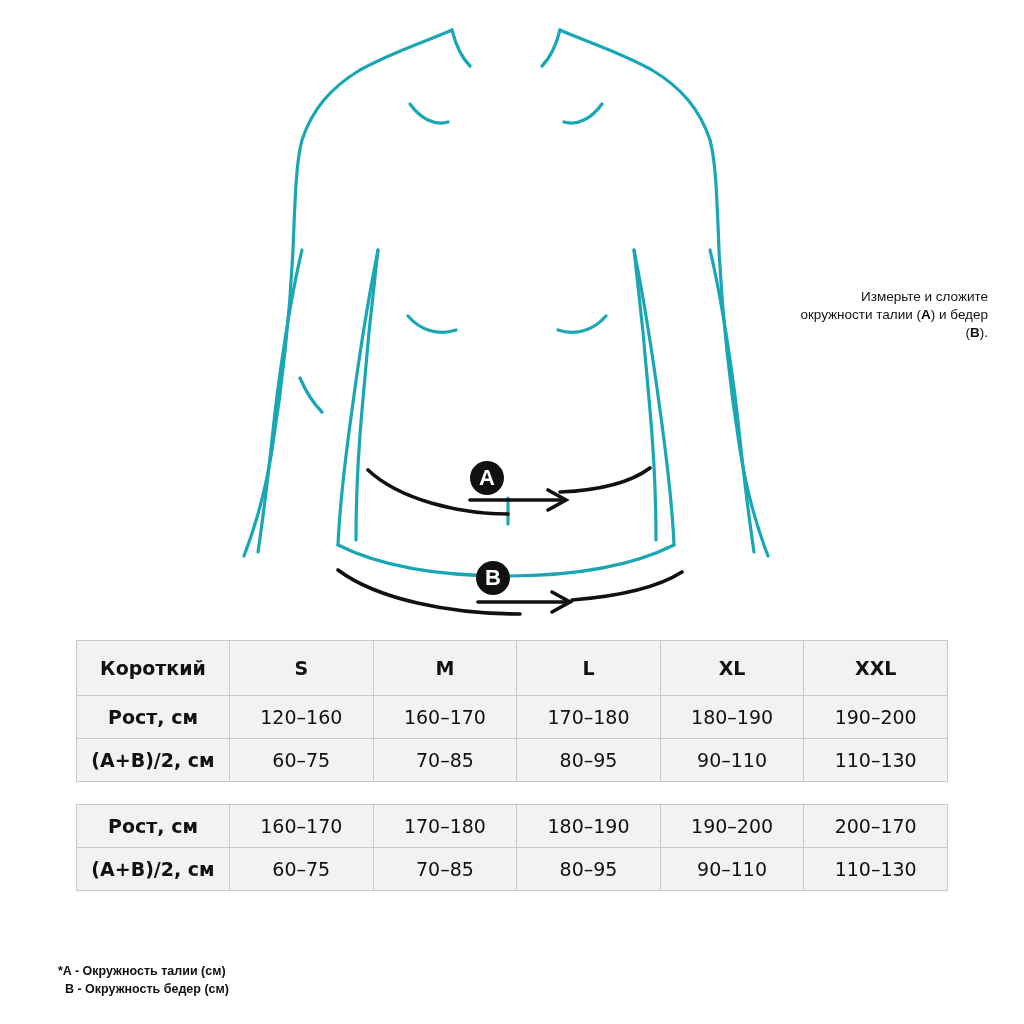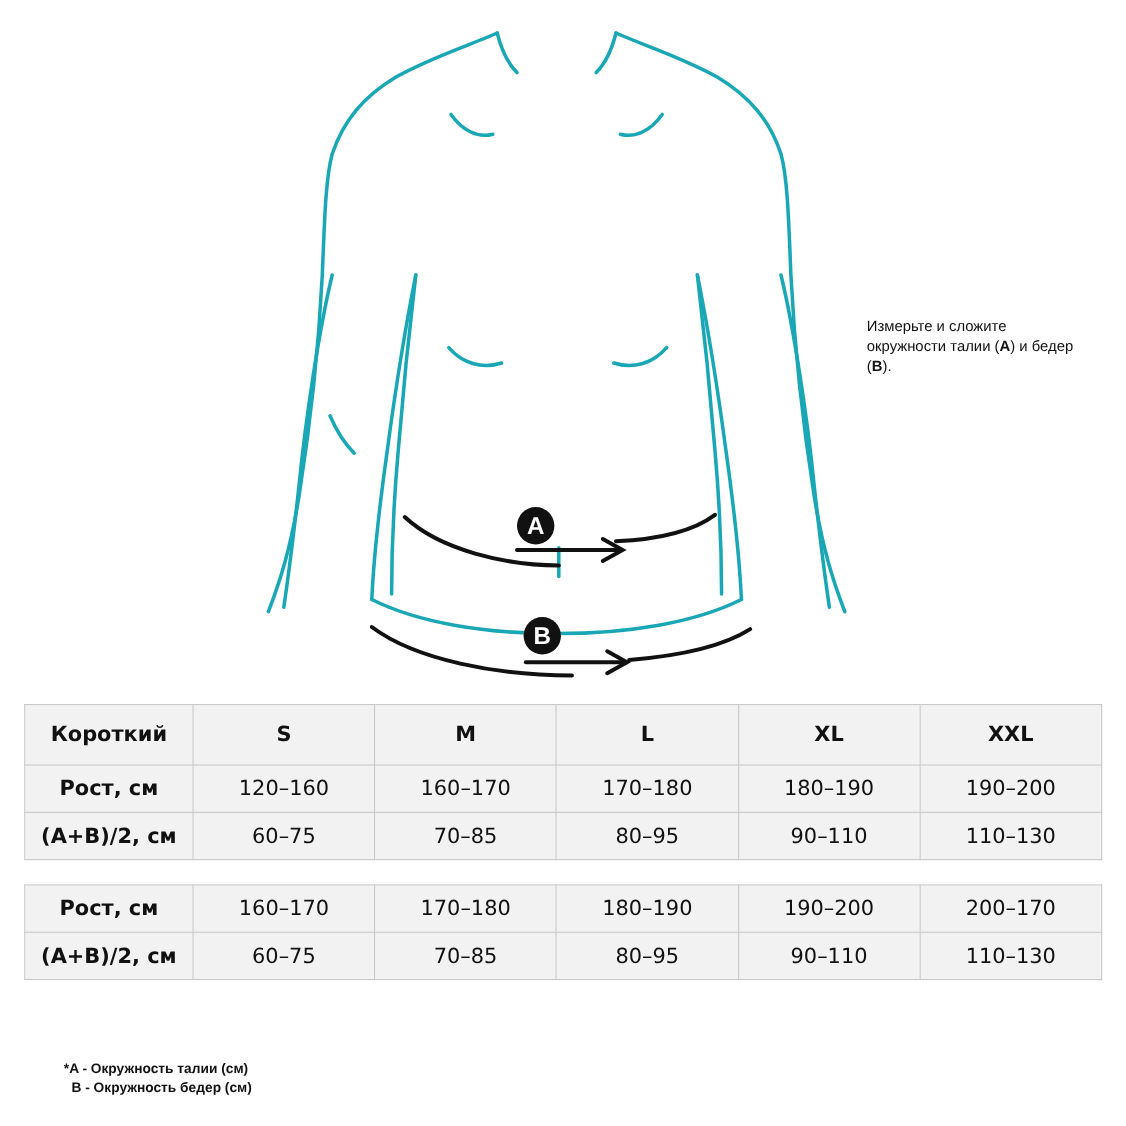--- a/index.html
+++ b/index.html
@@ -28,35 +28,36 @@
     position: absolute;
     left: 788px;
     top: 288px;
     width: 200px;
     font-size: 13.5px;
     line-height: 1.32;
     color: #111111;
   }
   .instructions p {
     margin: 0 0 14px 0;
+    text-align: right;
   }
   .instructions b {
     font-weight: bold;
   }
 
   .tables {
     position: absolute;
     left: 0;
     top: 640px;
     width: 1024px;
   }
 
   table.size-table {
     border-collapse: collapse;
-    width: 980px;
+    width: 872px;
     margin: 0 auto;
     table-layout: fixed;
   }
   table.size-table + table.size-table {
     margin-top: 22px;
   }
 
   table.size-table td {
     border: 1px solid #c9c9c9;
     text-align: center;

